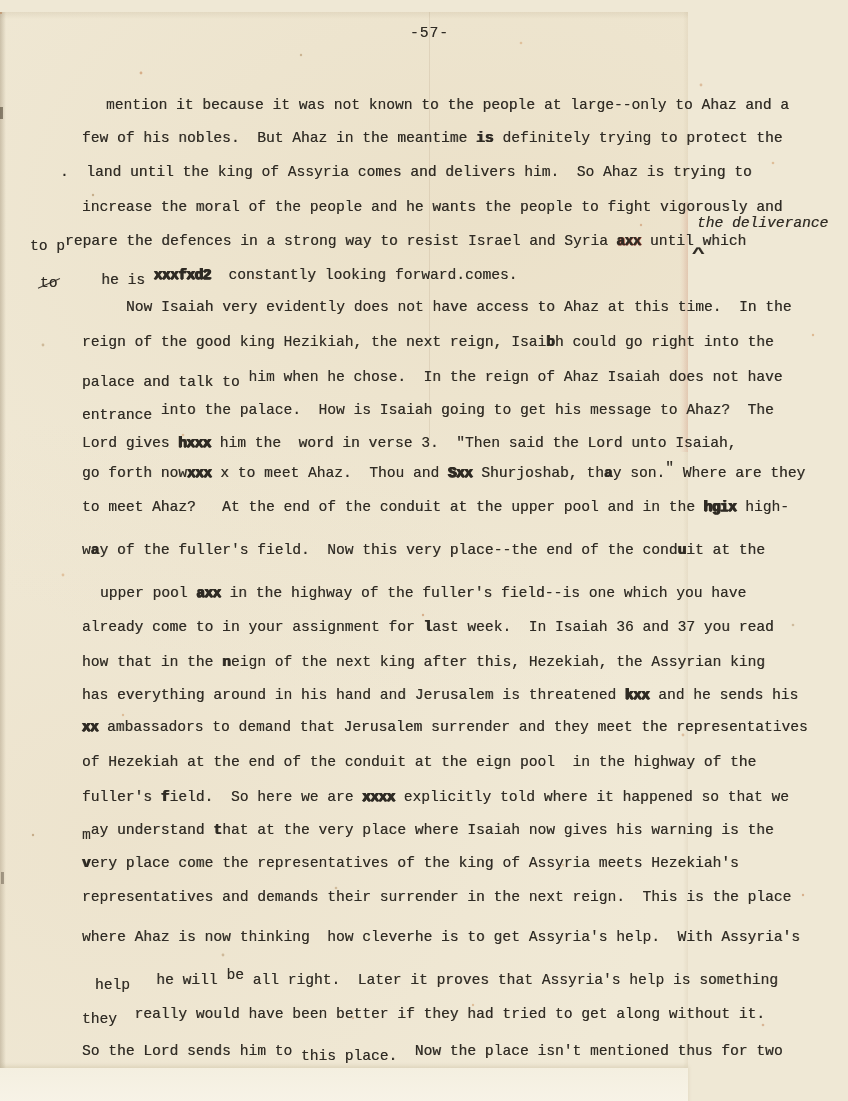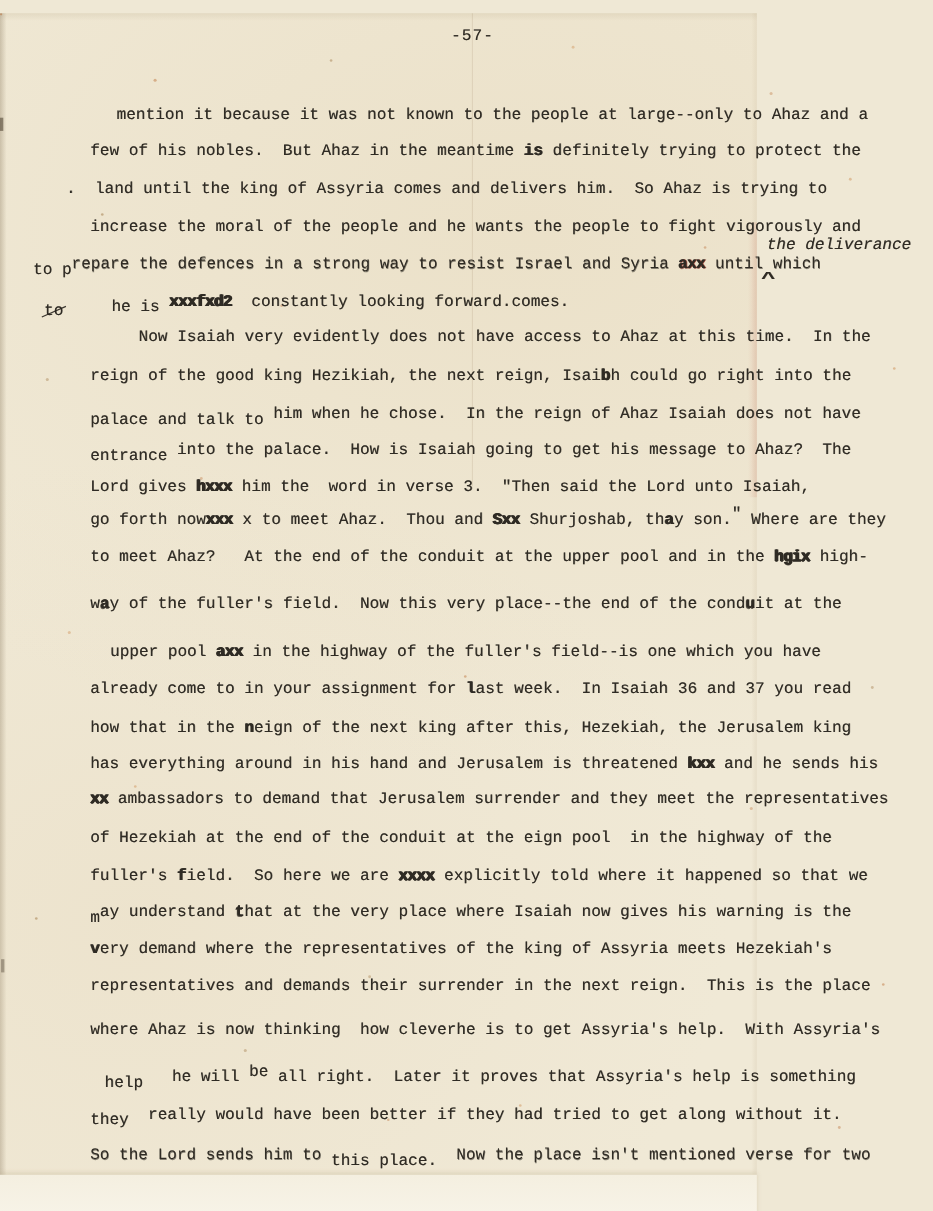--- a/index.html
+++ b/index.html
@@ -97,27 +97,27 @@
         <div class="line" style="left: 126px; top: 287px;"><span>Now Isaiah very evidently does not have access to Ahaz at this time.  In the</span></div>
         <div class="line" style="left: 82px; top: 322px;"><span>reign of the good king Hezikiah, the next reign, Isai</span><span class="ot">b</span><span>h could go right into the</span></div>
         <div class="line" style="left: 82px; top: 357px;"><span class="down">palace and talk to </span><span>him when he chose.  In the reign of Ahaz Isaiah does not have</span></div>
         <div class="line" style="left: 82px; top: 390px;"><span class="down">entrance </span><span>into the palace.  How is Isaiah going to get his message to Ahaz?  The</span></div>
         <div class="line" style="left: 82px; top: 423px;"><span>Lord gives </span><span class="xout">hxxx</span><span> him the  word in verse 3.  "Then said the Lord unto Isaiah,</span></div>
         <div class="line" style="left: 82px; top: 453px;"><span>go forth now</span><span class="xout">xxx</span><span> x to meet Ahaz.  Thou and </span><span class="xout">Sxx</span><span> Shurjoshab, th</span><span class="ot">a</span><span>y son.</span><span class="up">″</span><span> Where are they</span></div>
         <div class="line" style="left: 82px; top: 487px;"><span>to meet Ahaz?   At the end of the conduit at the upper pool and in the </span><span class="xout">hgix</span><span> high-</span></div>
         <div class="line" style="left: 82px; top: 530px; text-align: center;"><span>w</span><span class="ot">a</span><span>y of the fuller's field.  Now this very place--the end of the cond</span><span class="ot">u</span><span>it at the</span></div>
         <div class="line" style="left: 100px; top: 573px;"><span>upper pool </span><span class="xout">axx</span><span> in the highway of the fuller's field--is one which you have</span></div>
         <div class="line" style="left: 82px; top: 607px;"><span>already come to in your assignment for </span><span class="ot">l</span><span>ast week.  In Isaiah 36 and 37 you read</span></div>
-        <div class="line" style="left: 82px; top: 642px;"><span>how that in the </span><span class="ot">n</span><span>eign of the next king after this, Hezekiah, the Jerusalem king</span></div>
+        <div class="line" style="left: 82px; top: 642px;"><span>how that in the </span><span class="ot">n</span><span>eign of the next king after this, Hezekiah, the Assyrian king</span></div>
         <div class="line" style="left: 82px; top: 675px;"><span>has everything around in his hand and Jerusalem is threatened </span><span class="xout">kxx</span><span> and he sends his</span></div>
         <div class="line" style="left: 82px; top: 707px;"><span class="xout">xx</span><span> ambassadors to demand that Jerusalem surrender and they meet the representatives</span></div>
         <div class="line" style="left: 82px; top: 742px;"><span>of Hezekiah at the end of the conduit at the eign pool  in the highway of the</span></div>
         <div class="line" style="left: 82px; top: 777px;"><span>fuller's </span><span class="ot">f</span><span>ield.  So here we are </span><span class="xout">xxxx</span><span> explicitly told where it happened so that we</span></div>
         <div class="line" style="left: 82px; top: 810px;"><span class="down">m</span><span>ay understand </span><span class="ot">t</span><span>hat at the very place where Isaiah now gives his warning is the</span></div>
-        <div class="line" style="left: 82px; top: 843px;"><span class="ot">v</span><span>ery demand where the representatives of the king of Assyria meets Hezekiah's</span></div>
+        <div class="line" style="left: 82px; top: 843px;"><span class="ot">v</span><span>ery place come the representatives of the king of Assyria meets Hezekiah's</span></div>
         <div class="line" style="left: 82px; top: 877px;"><span>representatives and demands their surrender in the next reign.  This is the place</span></div>
         <div class="line" style="left: 82px; top: 917px;"><span>where Ahaz is now thinking  how cleverhe is to get Assyria's help.  With Assyria's</span></div>
         <div class="line" style="left: 95px; top: 960px;"><span class="down">help</span><span>   </span><span>he will </span><span class="up">be</span><span> all right.  Later it proves that Assyria's help is something</span></div>
         <div class="line" style="left: 82px; top: 994px;"><span class="down">they</span><span>  really would have been better if they had tried to get along without it.</span></div>
-        <div class="line" style="left: 82px; top: 1031px;"><span>So the Lord sends him to </span><span class="down">this place.</span><span>  Now the place isn't mentioned verse for two</span></div>
+        <div class="line" style="left: 82px; top: 1031px;"><span>So the Lord sends him to </span><span class="down">this place.</span><span>  Now the place isn't mentioned thus for two</span></div>
       </div>
   </div>
 </div>
 
 </body></html>

